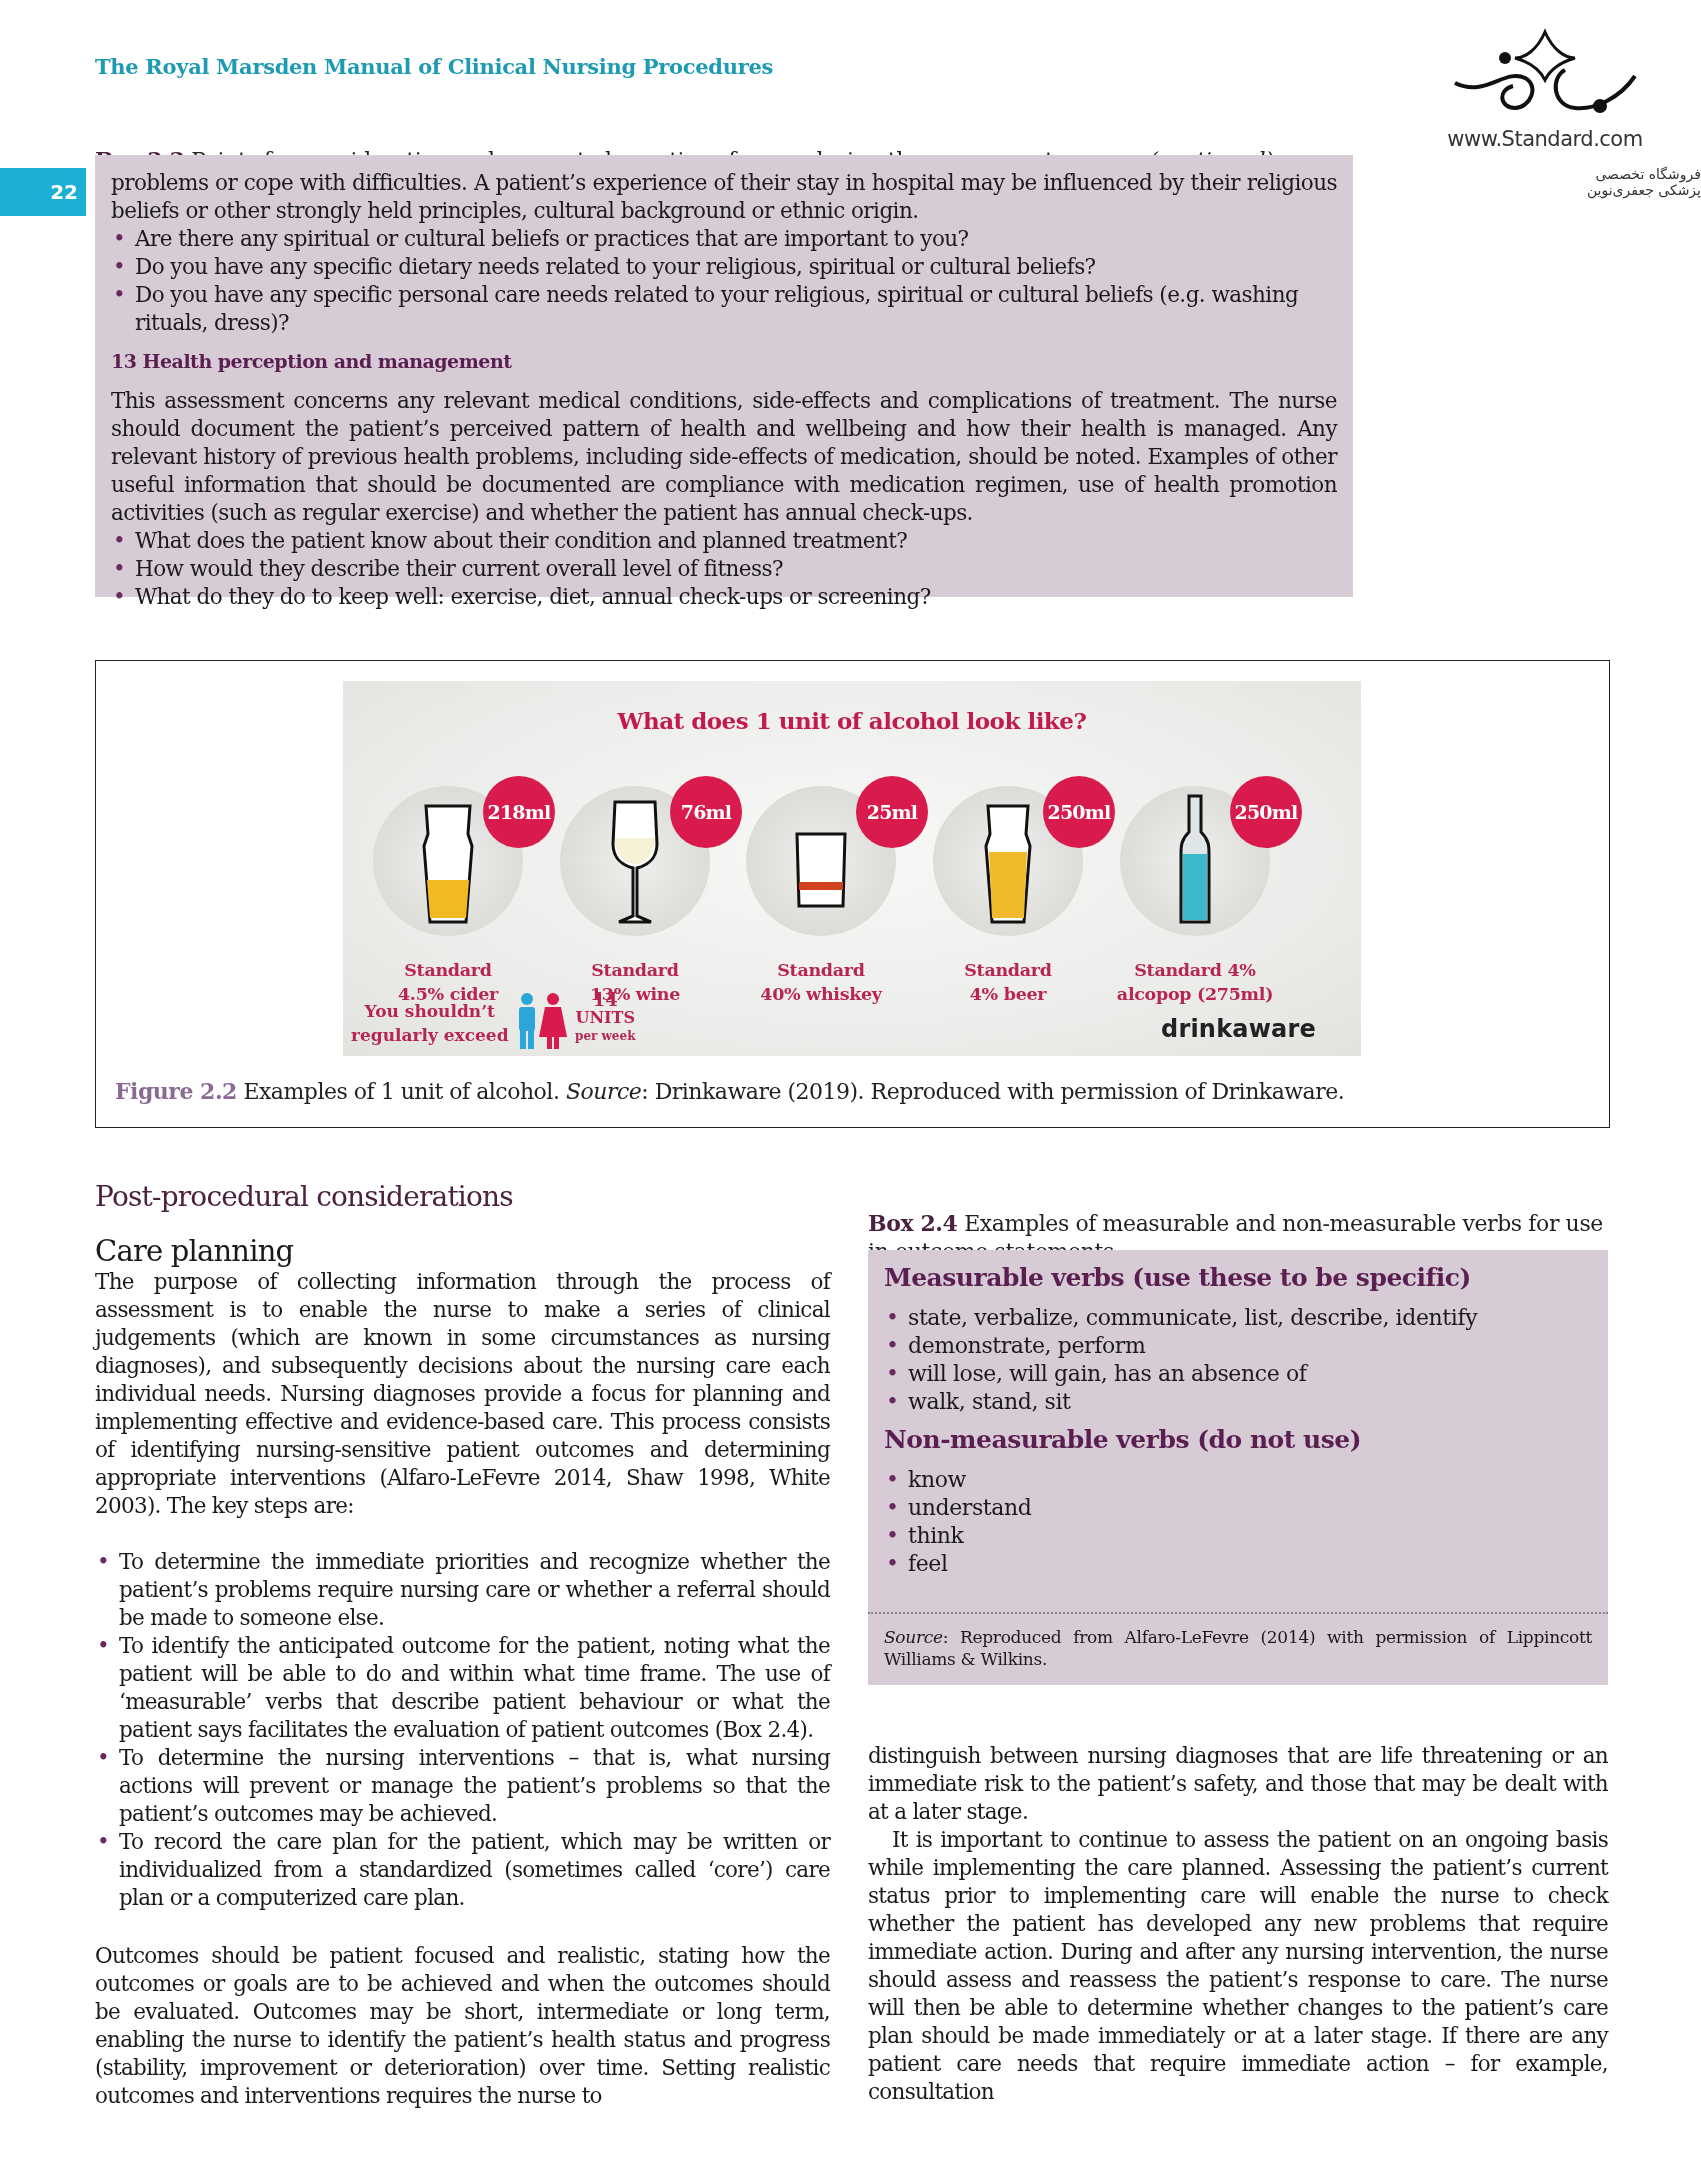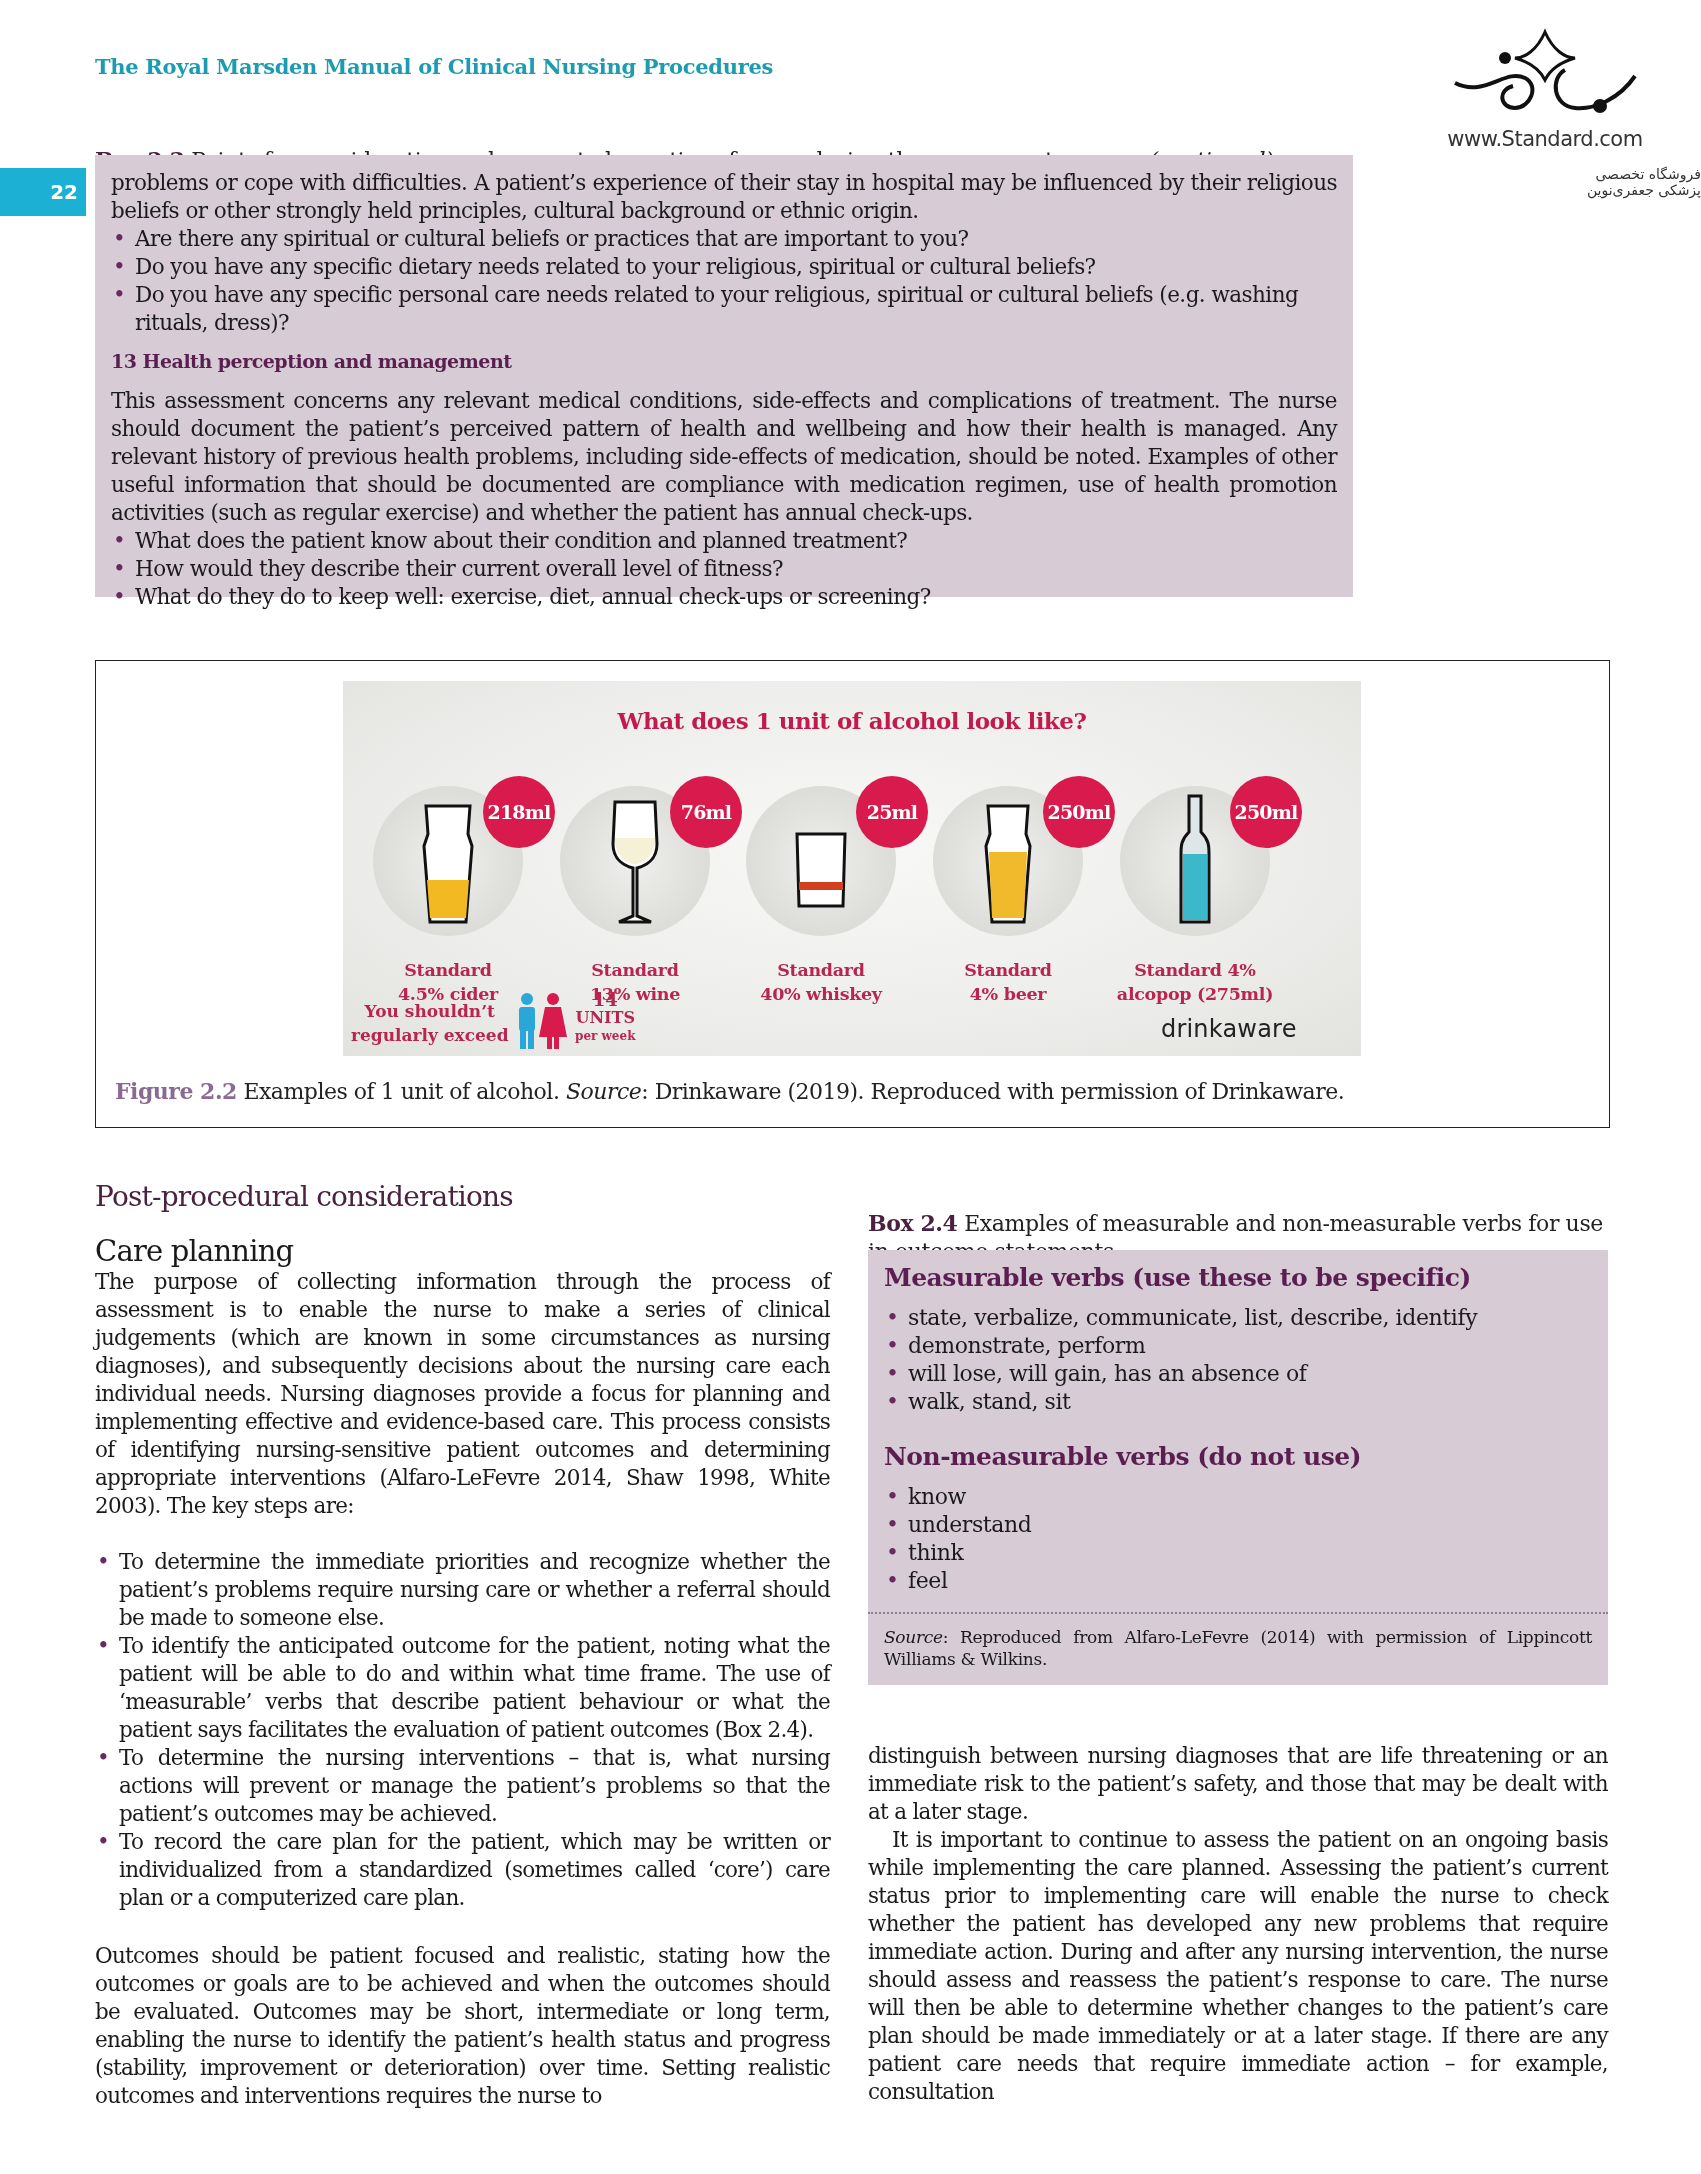--- a/index.html
+++ b/index.html
@@ -43,21 +43,21 @@
   .drink .lbl { position:absolute; left:-20px; width:210px; top:182px; text-align:center; color:#b8264f;
                 font-family:"DejaVu Serif", serif; font-weight:bold; font-size:17.5px; line-height:24px; letter-spacing:-0.3px; }
   .drink svg { position:absolute; left:35px; top:18px; }
   .weekly { left:8px; top:318px; color:#b8264f; font-family:"DejaVu Serif", serif; font-weight:bold; font-size:17px;
             line-height:24px; text-align:center; }
   .units { left:232px; top:310px; color:#b8264f; font-family:"DejaVu Serif", serif; font-weight:bold; text-align:center; line-height:18px; }
   .units .n { font-size:18px; display:block; }
   .units .u { font-size:16px; display:block; }
   .units .w { font-size:12px; display:block; font-weight:bold; }
   .people { left:168px; top:310px; }
-  .brand { left:818px; top:334px; font-family:"DejaVu Sans", sans-serif; font-weight:normal; font-size:24px; color:#222; letter-spacing:0.2px; }
+  .brand { left:818px; top:334px; font-family:"DejaVu Sans", sans-serif; font-weight:bold; font-size:24px; color:#222; letter-spacing:0.2px; }
   .fig-caption { left:115px; top:1078px; font-size:22px; letter-spacing:-0.5px; color:#222; }
   .fig-caption .lbl { color:#8a6a93; font-weight:bold; }
   .fig-caption .it { font-style:italic; }
 
   .h-main { left:95px; top:1180px; font-family:"DejaVu Serif", serif; font-size:28px; color:#4a2240; letter-spacing:-0.8px; }
   .h-sub { left:95px; top:1234px; font-family:"DejaVu Serif", serif; font-size:29px; color:#1a1a1a; letter-spacing:-0.8px; }
   .col { font-size:21.5px; line-height:28px; letter-spacing:-0.7px; text-align:justify; }
   .col p { margin:0; }
   .leftcol1 { left:95px; top:1268px; width:735px; }
   .leftcol2 { left:95px; top:1548px; width:735px; }
@@ -216,21 +216,21 @@
   <span>Examples of measurable and non-measurable verbs for use in outcome statements</span>
 </div>
 <div class="abs box24 shade">
   <div class="sub-h">Measurable verbs (use these to be specific)</div>
   <ul class="blist">
     <li>state, verbalize, communicate, list, describe, identify</li>
     <li>demonstrate, perform</li>
     <li>will lose, will gain, has an absence of</li>
     <li>walk, stand, sit</li>
   </ul>
-  <div class="sub-h" style="margin-top:27px;">Non-measurable verbs (do not use)</div>
+  <div class="sub-h" style="margin-top:10px;">Non-measurable verbs (do not use)</div>
   <ul class="blist">
     <li>know</li>
     <li>understand</li>
     <li>think</li>
     <li>feel</li>
   </ul>
   <div class="source">
     <span class="it">Source</span><span>: Reproduced from Alfaro-LeFevre (2014) with permission of Lippincott Williams &amp; Wilkins.</span>
   </div>
 </div>

